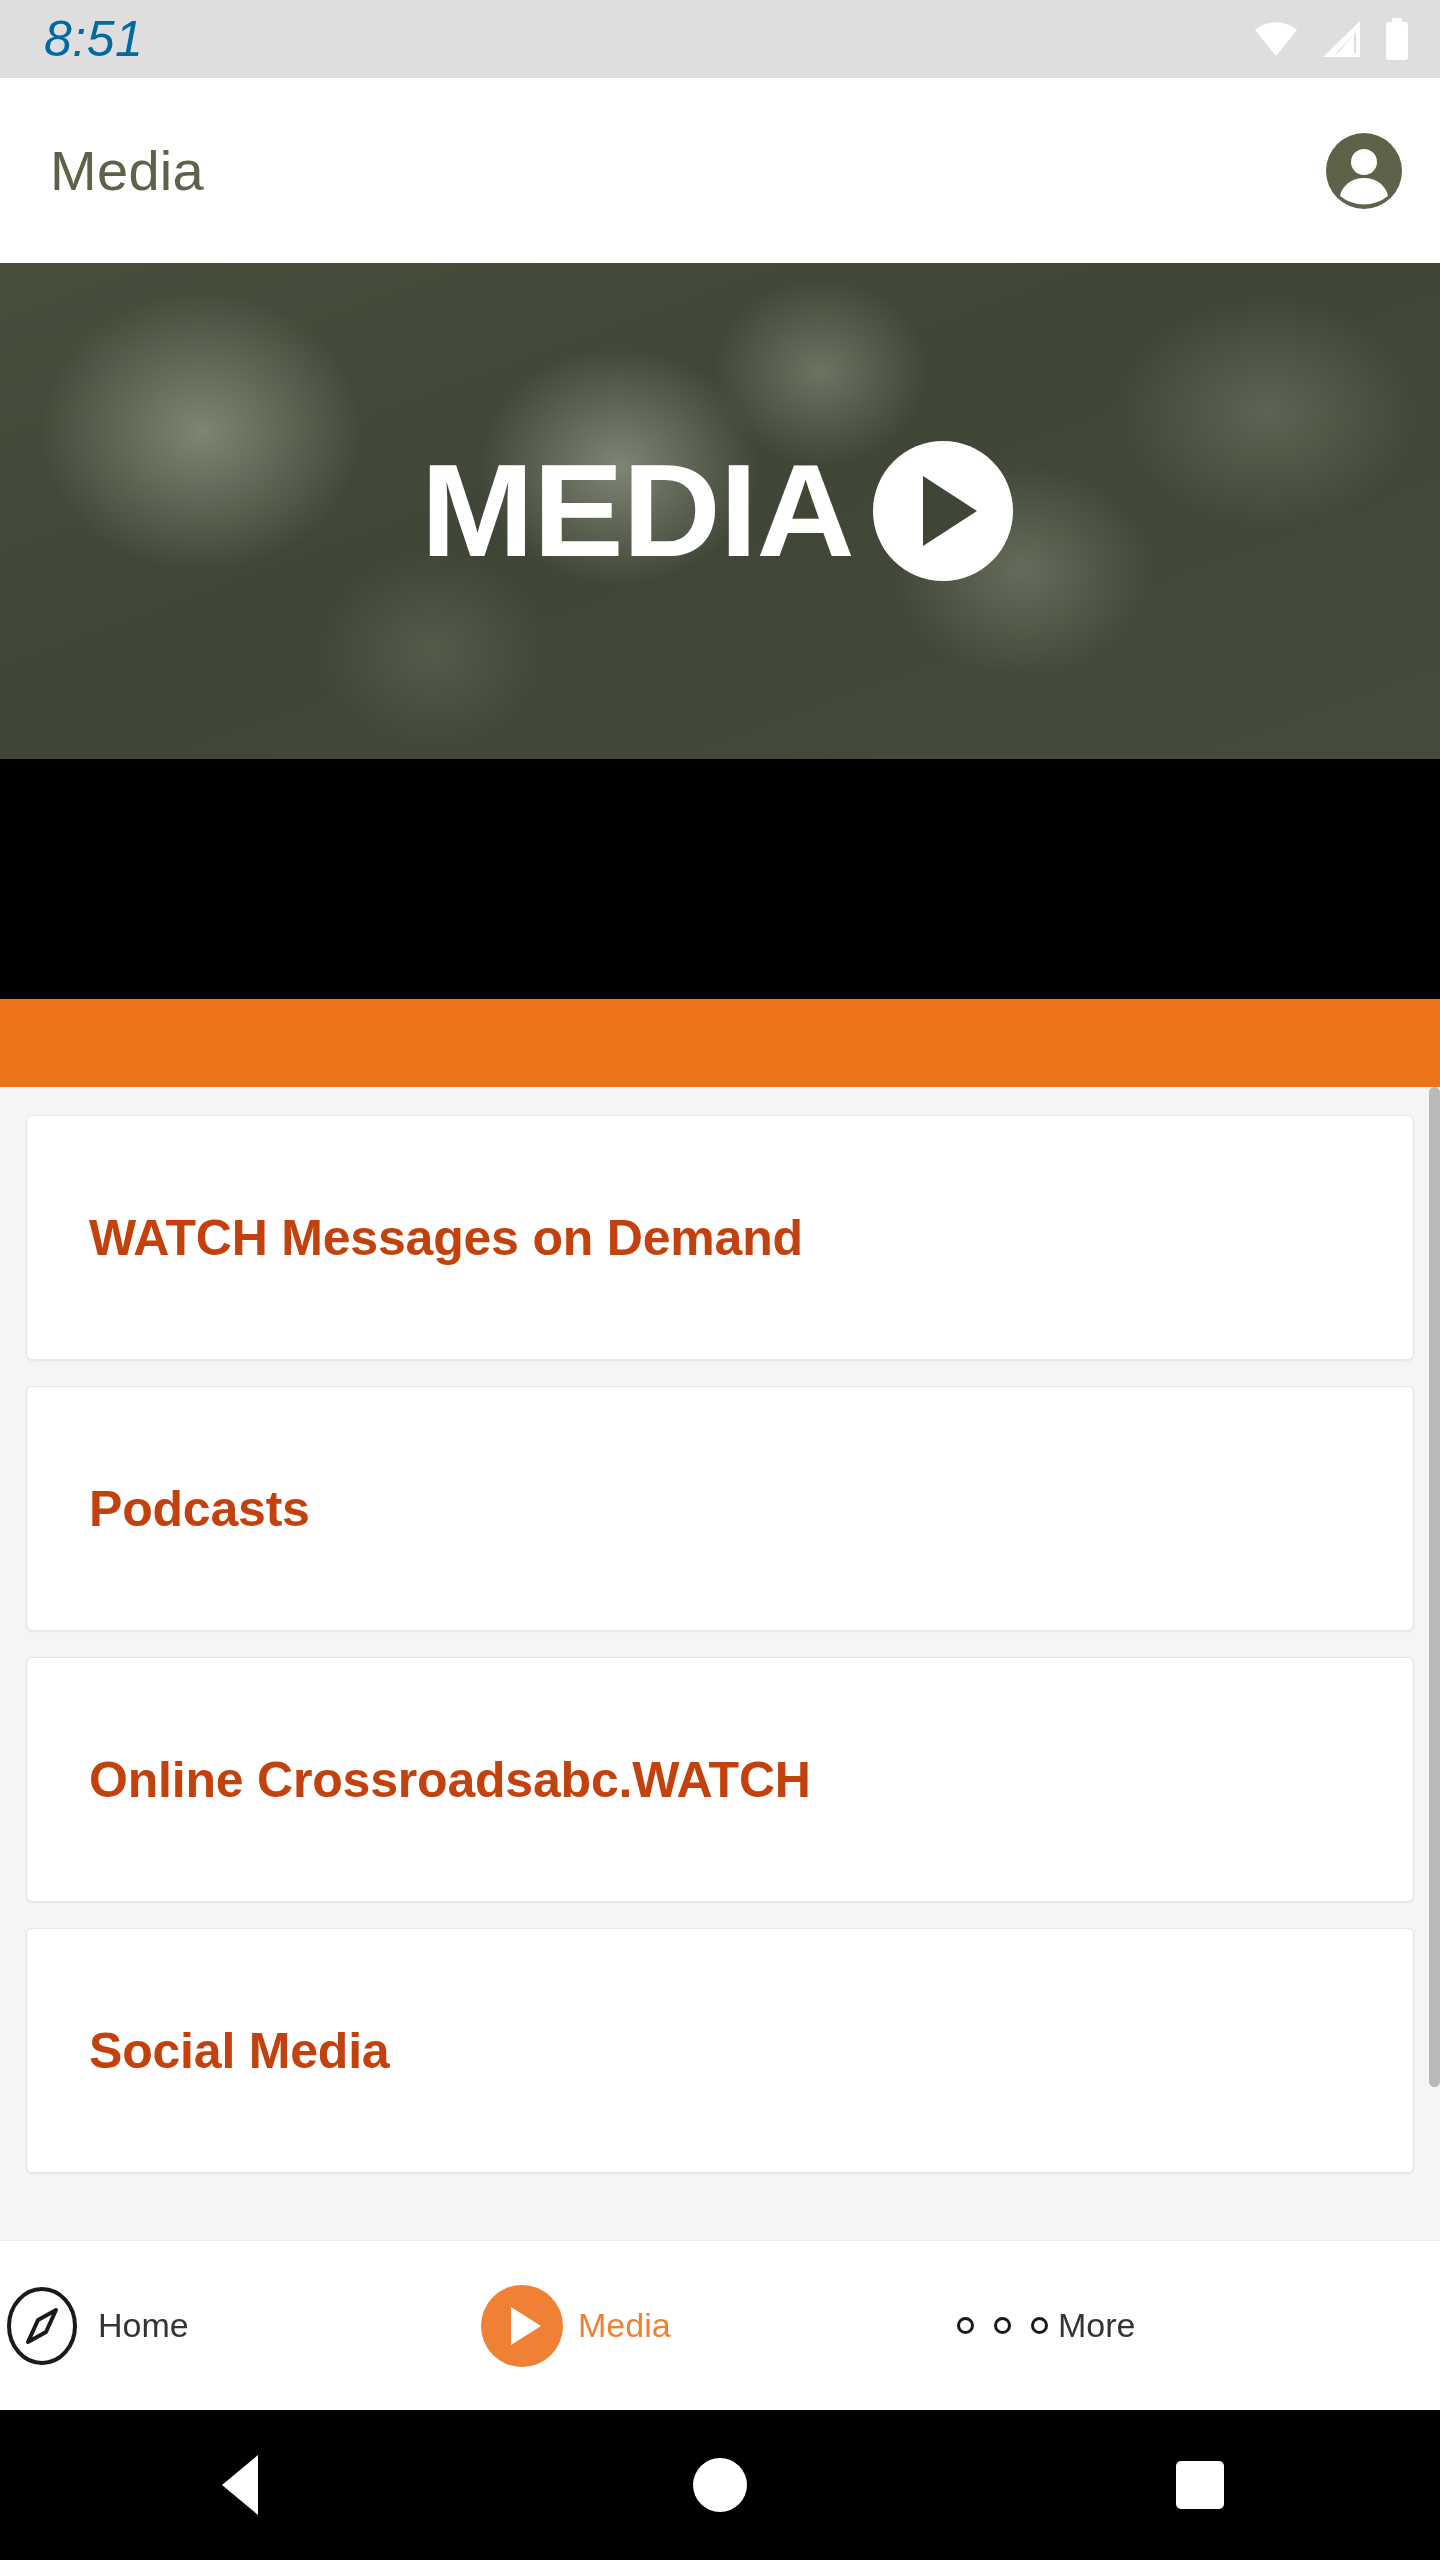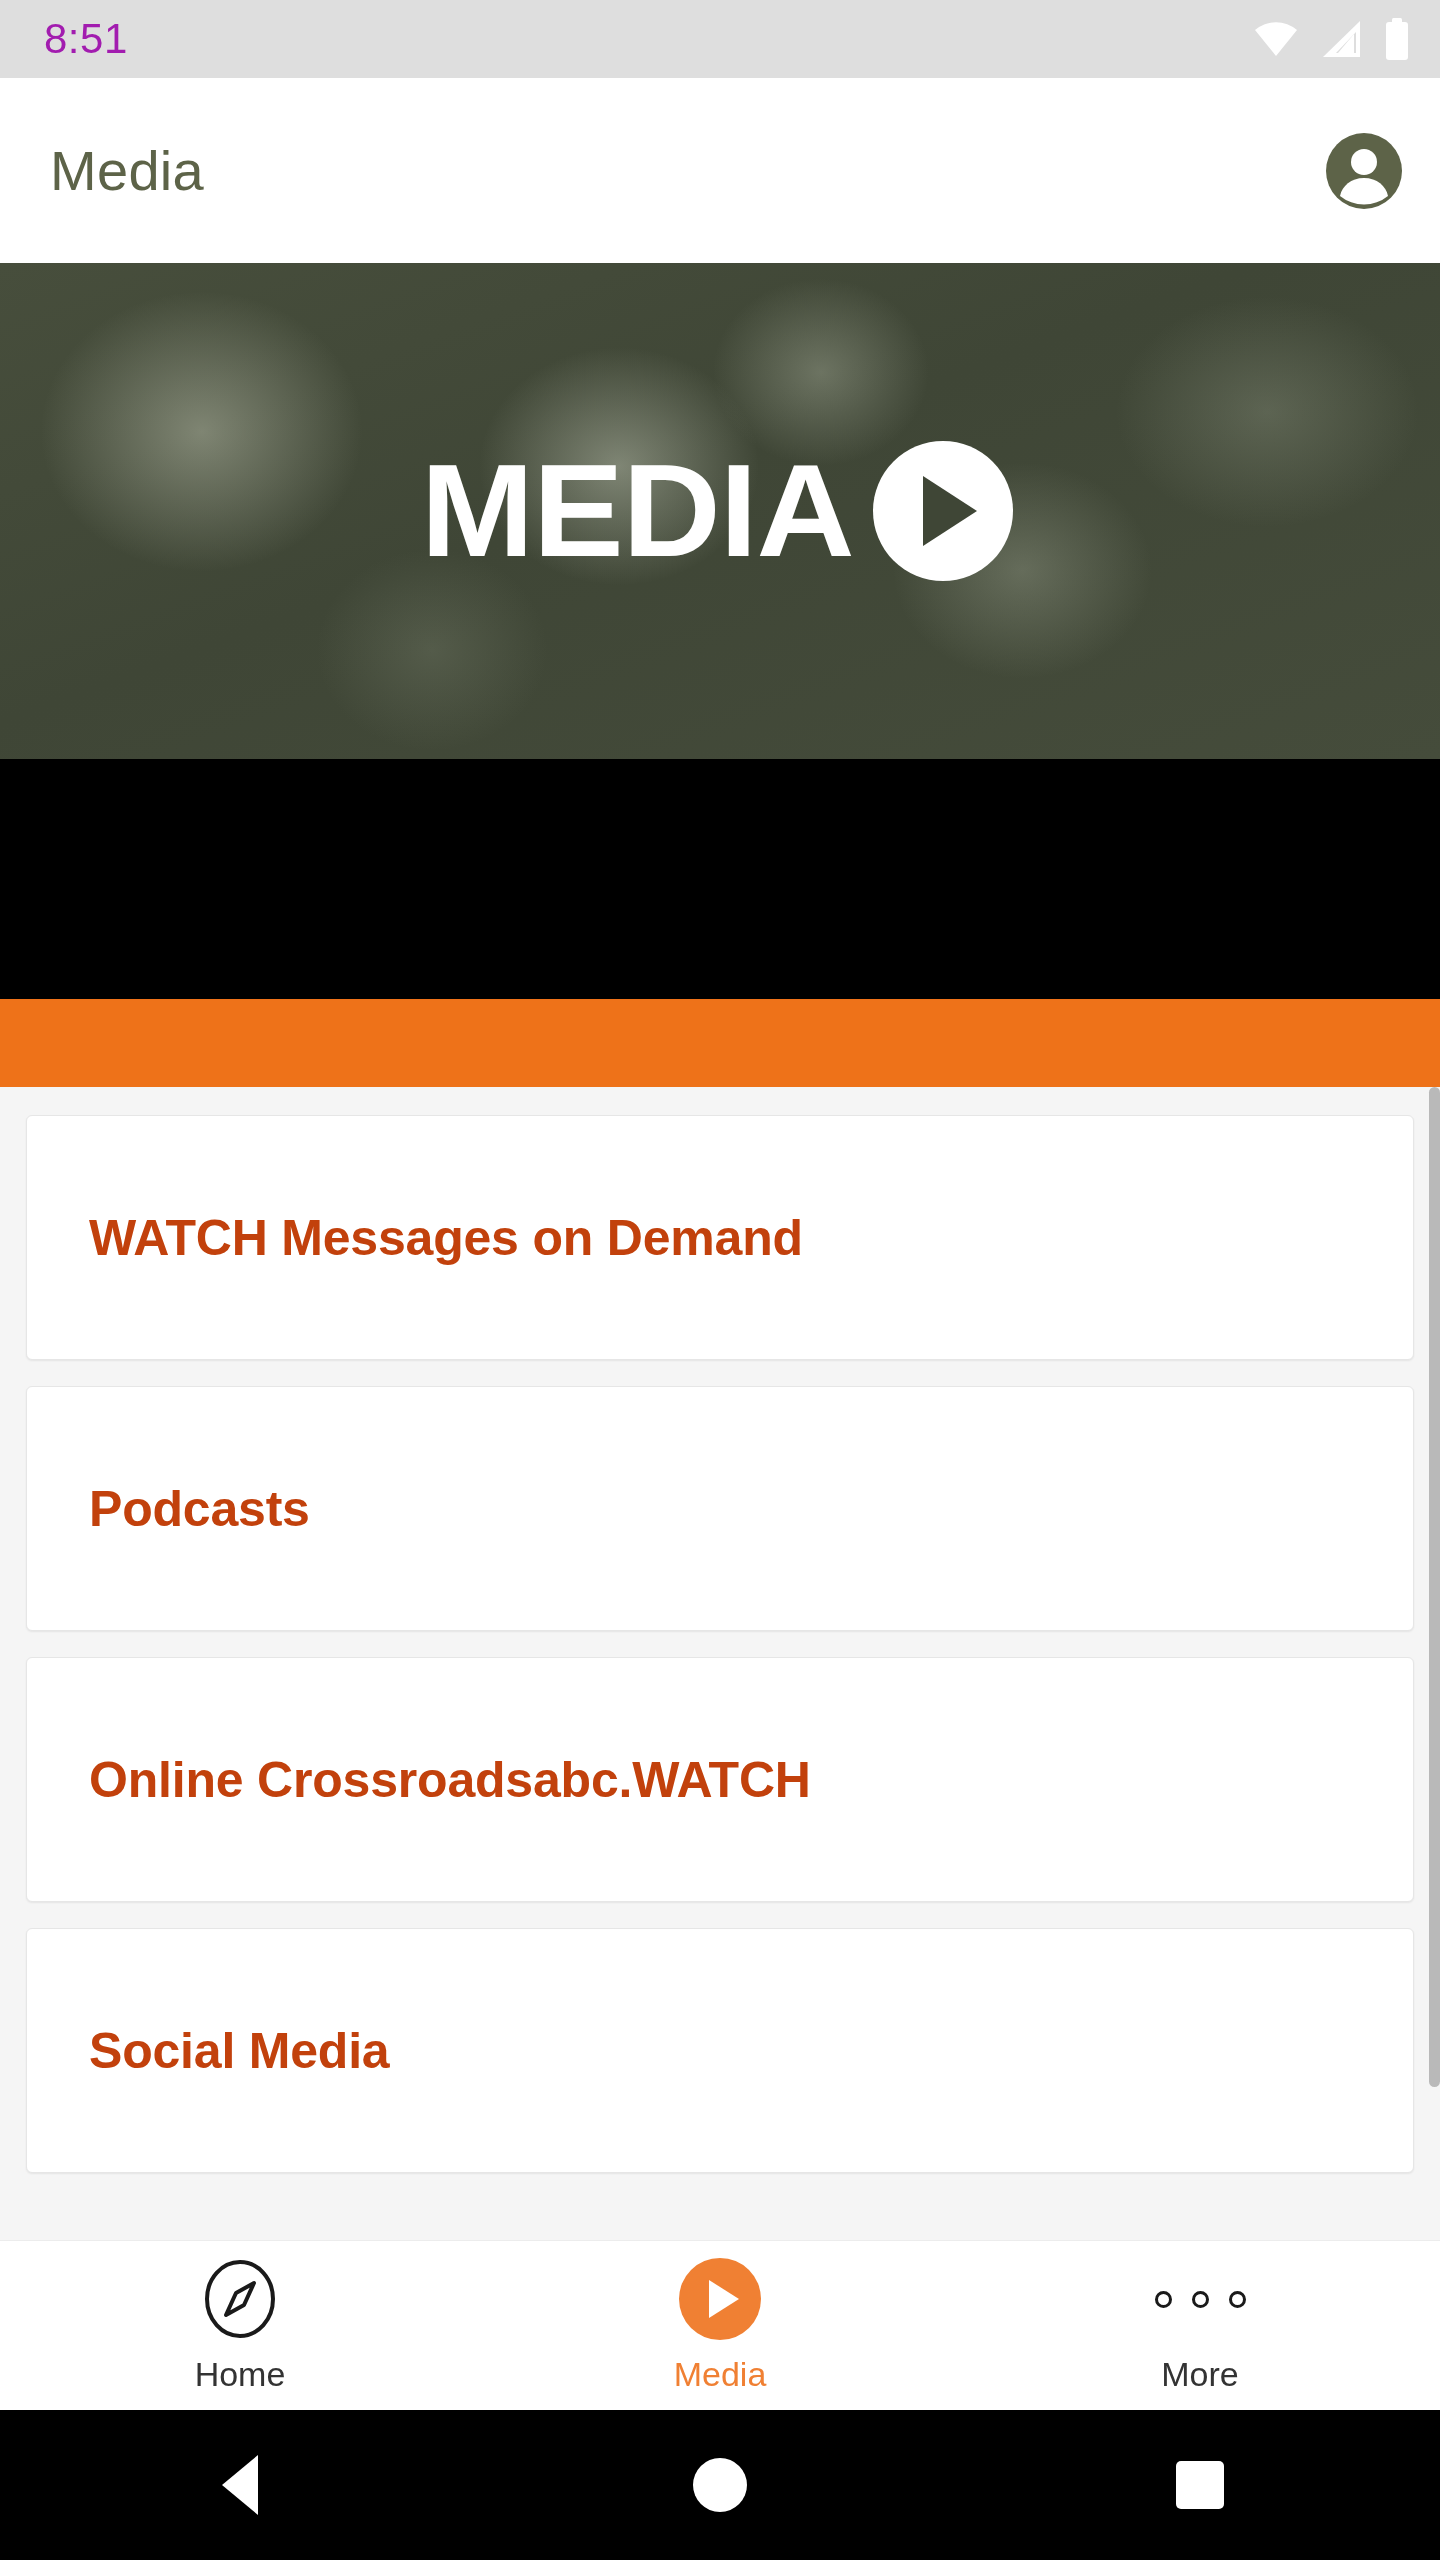--- a/index.html
+++ b/index.html
@@ -10,21 +10,21 @@
     overflow:hidden;
   }
   #app { position:relative; width:1440px; height:2560px; display:flex; flex-direction:column; }
 
   
   .statusbar {
     height:78px; background:#dedede;
     display:flex; align-items:center; justify-content:space-between;
     padding:0 30px 0 44px; flex:none;
   }
-  .status-time { color:#a21caf; font-size:42px; letter-spacing:0.5px; }
+  .status-time { color:#0369a1; font-size:50px; letter-spacing:0.5px;font-style:italic; }
   .status-icons { display:flex; align-items:center; gap:22px; }
   .ic-wifi, .ic-signal, .ic-batt { display:block; }
 
   
   .appbar {
     height:185px; background:#ffffff; flex:none;
     display:flex; align-items:center; justify-content:space-between;
     padding:0 38px 0 50px;
   }
   .appbar-title { font-size:56px; color:#5d6348; letter-spacing:0.3px; }
@@ -95,21 +95,21 @@
   .scroll-thumb {
     position:absolute; right:0; top:0; width:11px; height:1000px;
     background:#b9b9b9; border-radius:6px;
   }
 
   
   .tabbar {
     height:170px; background:#ffffff; flex:none;
     display:flex; align-items:center; border-top:1px solid #ececec;
   }
-  .tab { flex:1; display:flex; flex-direction:column; align-items:center; gap:14px; }
+  .tab { flex:1; display:flex; flex-direction:row; align-items:center; gap:14px; }
   .tab-icon { width:84px; height:84px; display:flex; align-items:center; justify-content:center; }
   .tab-label { font-size:34px; color:#333333; }
   .tab.active .tab-label { color:#f08033; }
   .media-circle {
     width:82px; height:82px; border-radius:50%; background:#f08033;
     display:flex; align-items:center; justify-content:center;
   }
   .media-circle .tri {
     width:0; height:0; margin-left:8px;
     border-left:30px solid #ffffff;

